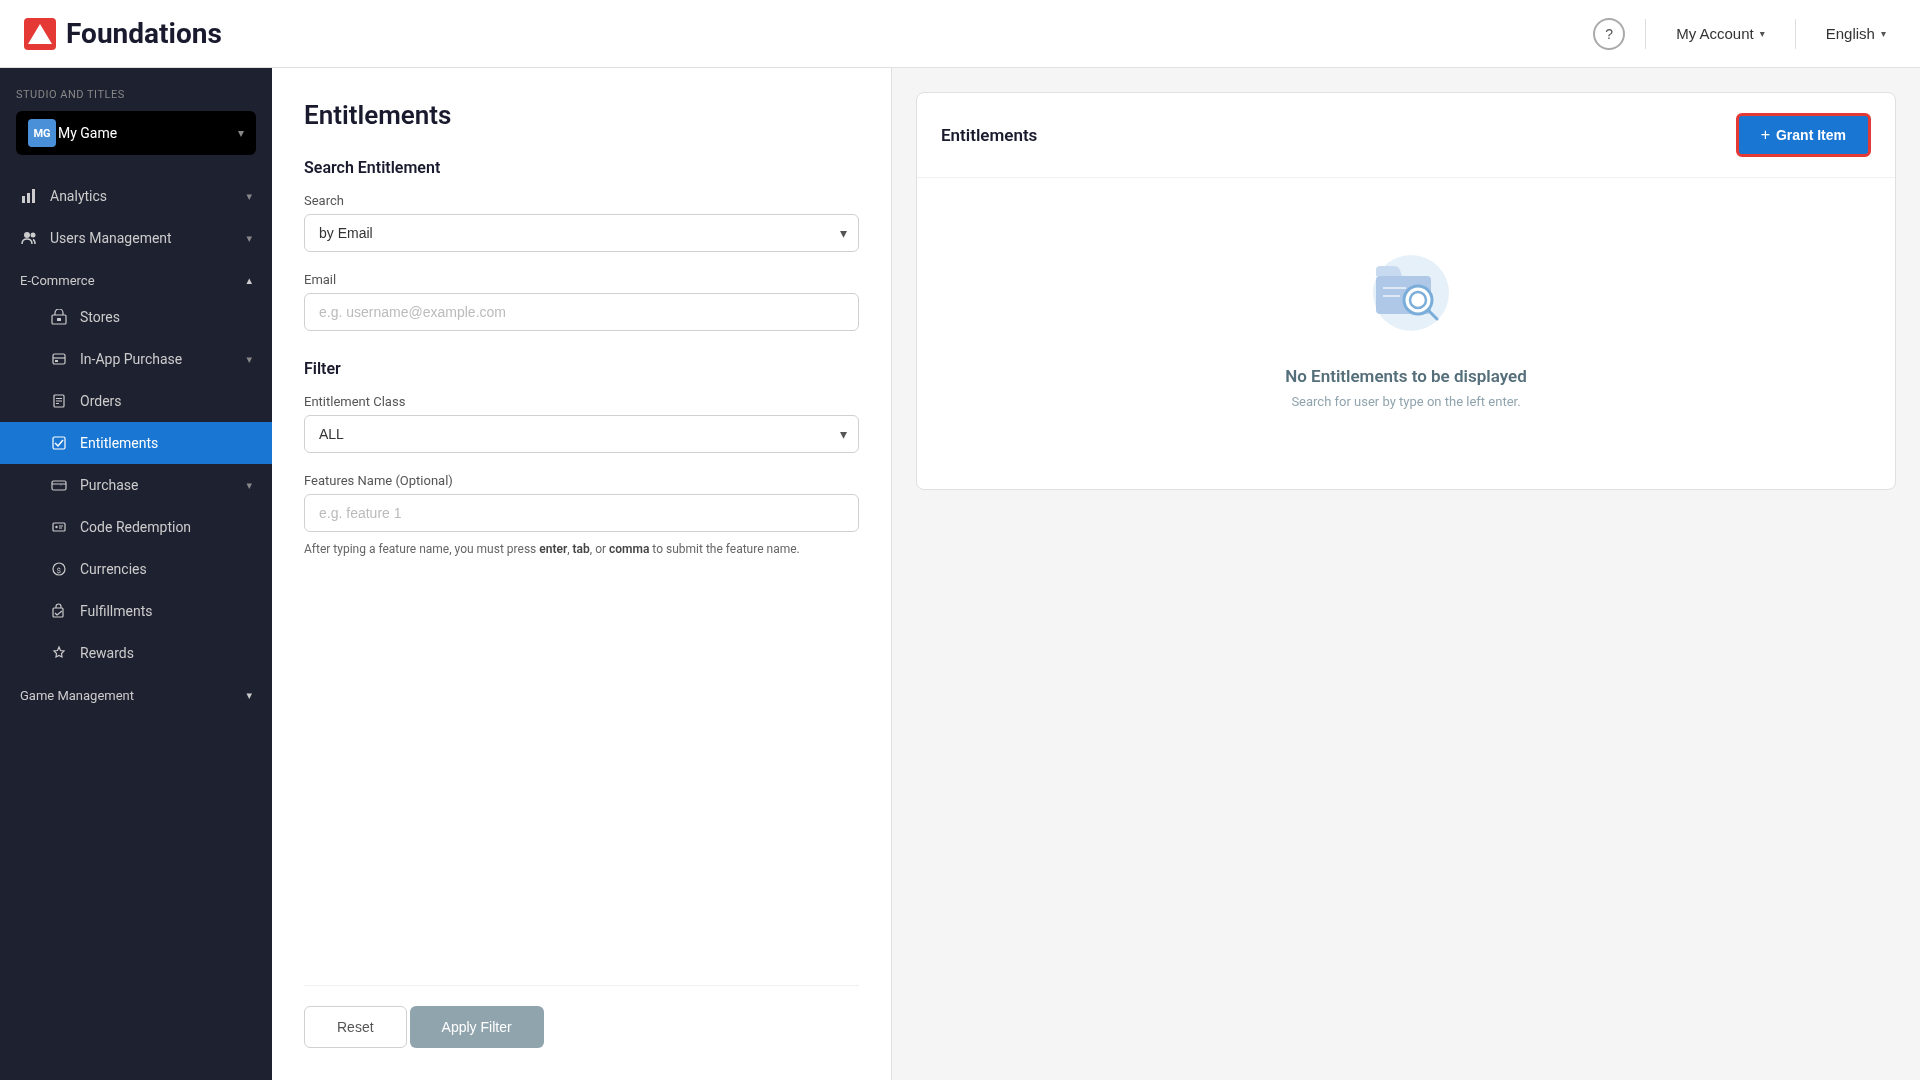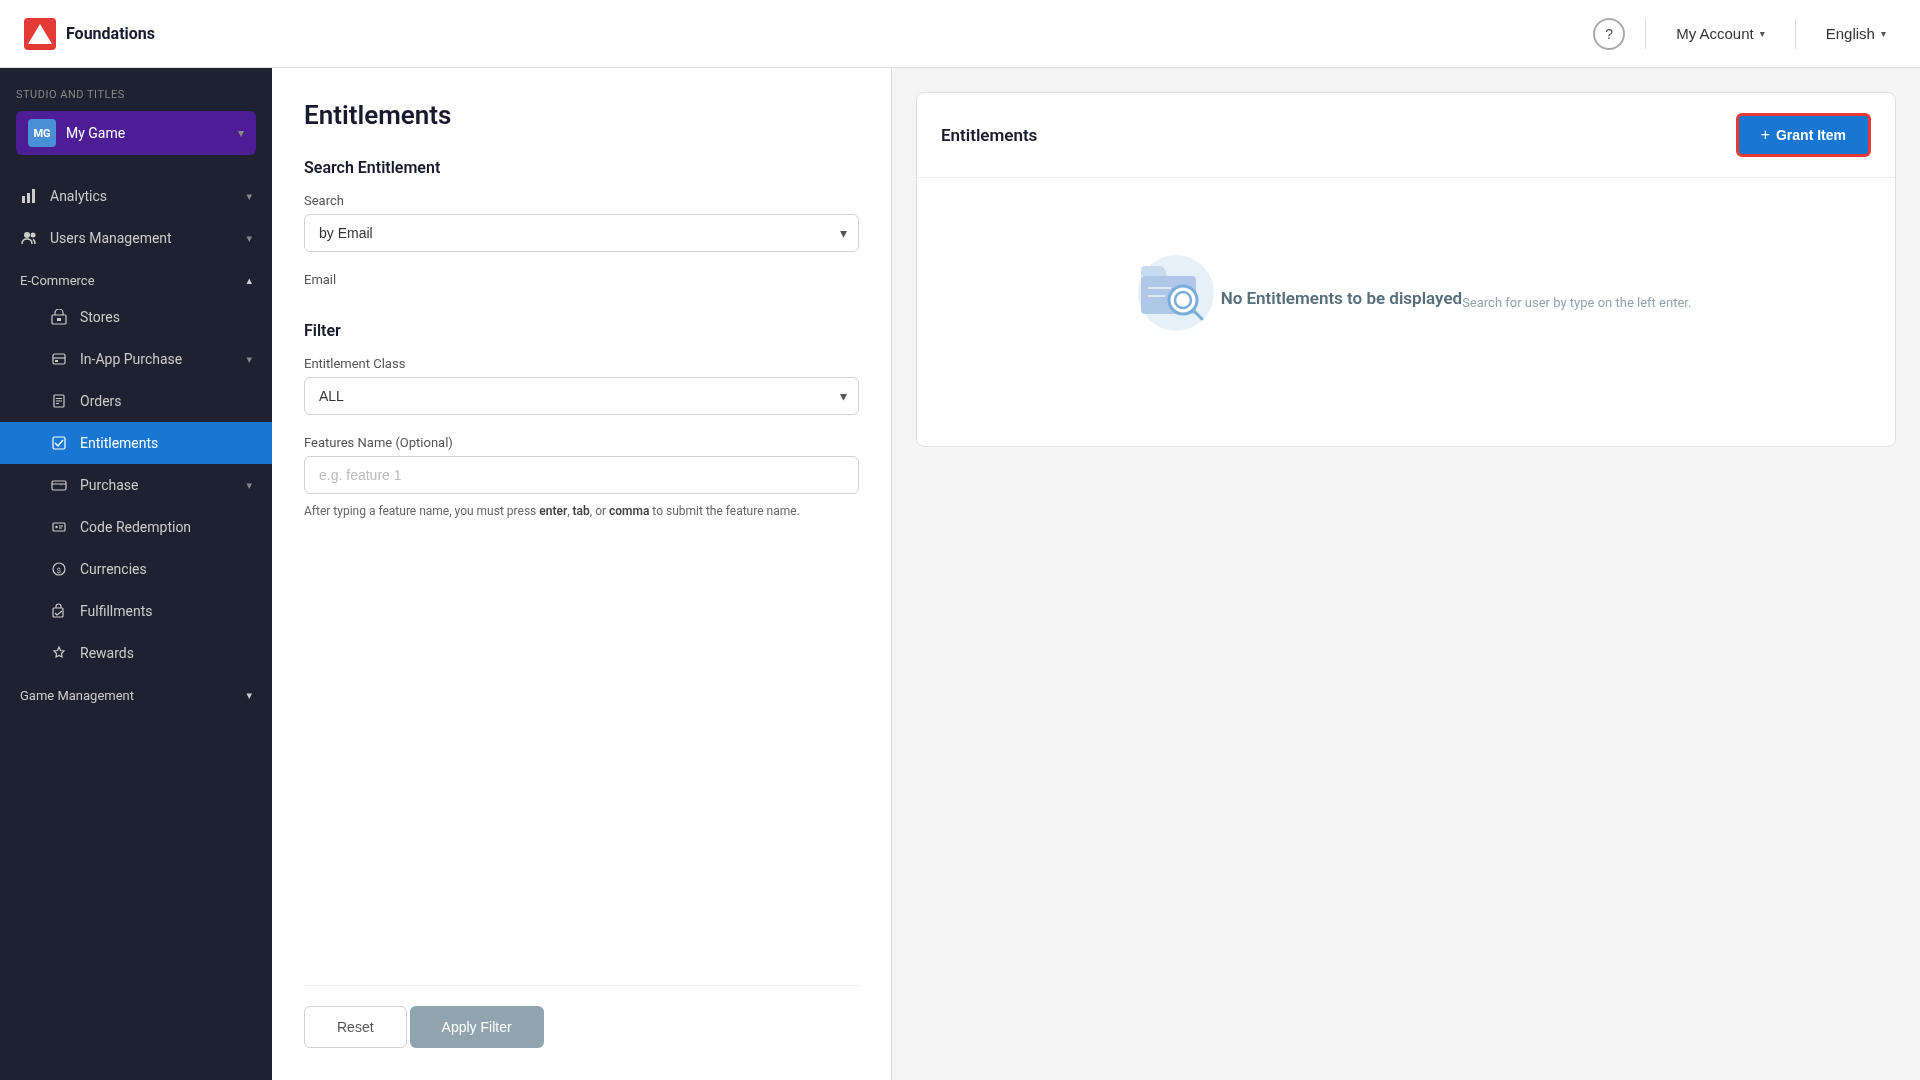--- a/index.html
+++ b/index.html
@@ -20,21 +20,21 @@
     .top-nav-logo {
       display: flex;
       align-items: center;
       gap: 10px;
     }
     .logo-icon {
       width: 32px;
       height: 32px;
     }
     .logo-text {
-      font-size: 16px;
+      font-size: 28px;
       font-weight: 700;
       color: #1a1a2e;
     }
     .top-nav-right {
       margin-left: auto;
       display: flex;
       align-items: center;
       gap: 20px;
     }
     .help-btn {
@@ -94,25 +94,25 @@
     .studio-label {
       font-size: 11px;
       color: #888;
       letter-spacing: 0.5px;
       text-transform: uppercase;
       margin-bottom: 10px;
     }
     .studio-selector {
       display: flex;
       align-items: center;
-      background: #4c1d95;
+      background: #000000;
       border-radius: 6px;
       padding: 8px 12px;
       cursor: pointer;
-      gap: 10px;
+      gap: 2px;
     }
     .studio-avatar {
       width: 28px;
       height: 28px;
       background: #4a90d9;
       border-radius: 4px;
       display: flex;
       align-items: center;
       justify-content: center;
       font-size: 11px;
@@ -324,21 +324,21 @@
       background: #1976d2;
       color: #fff;
       border: 3px solid #e53935;
       border-radius: 6px;
       font-size: 14px;
       font-weight: 600;
       cursor: pointer;
     }
     .card-empty {
       display: flex;
-      flex-direction: row;
+      flex-direction: column;
       align-items: center;
       justify-content: center;
       padding: 60px 24px 80px;
     }
     .empty-illustration {
       margin-bottom: 24px;
     }
     .empty-title {
       font-size: 17px;
       font-weight: 600;
@@ -540,20 +540,21 @@
             <select class="field-select">
               <option>by Email</option>
               <option>by User ID</option>
               <option>by Item ID</option>
             </select>
           </div>
         </div>
 
         <div class="field-group">
           <label class="field-label">Email</label>
+          <input class="field-input" type="text" placeholder="e.g. username@example.com" style="">
         </div>
 
         <div class="filter-section">
           <div class="section-title">Filter</div>
 
           <div class="field-group">
             <label class="field-label">Entitlement Class</label>
             <div class="select-wrapper">
               <select class="field-select">
                 <option>ALL</option>

